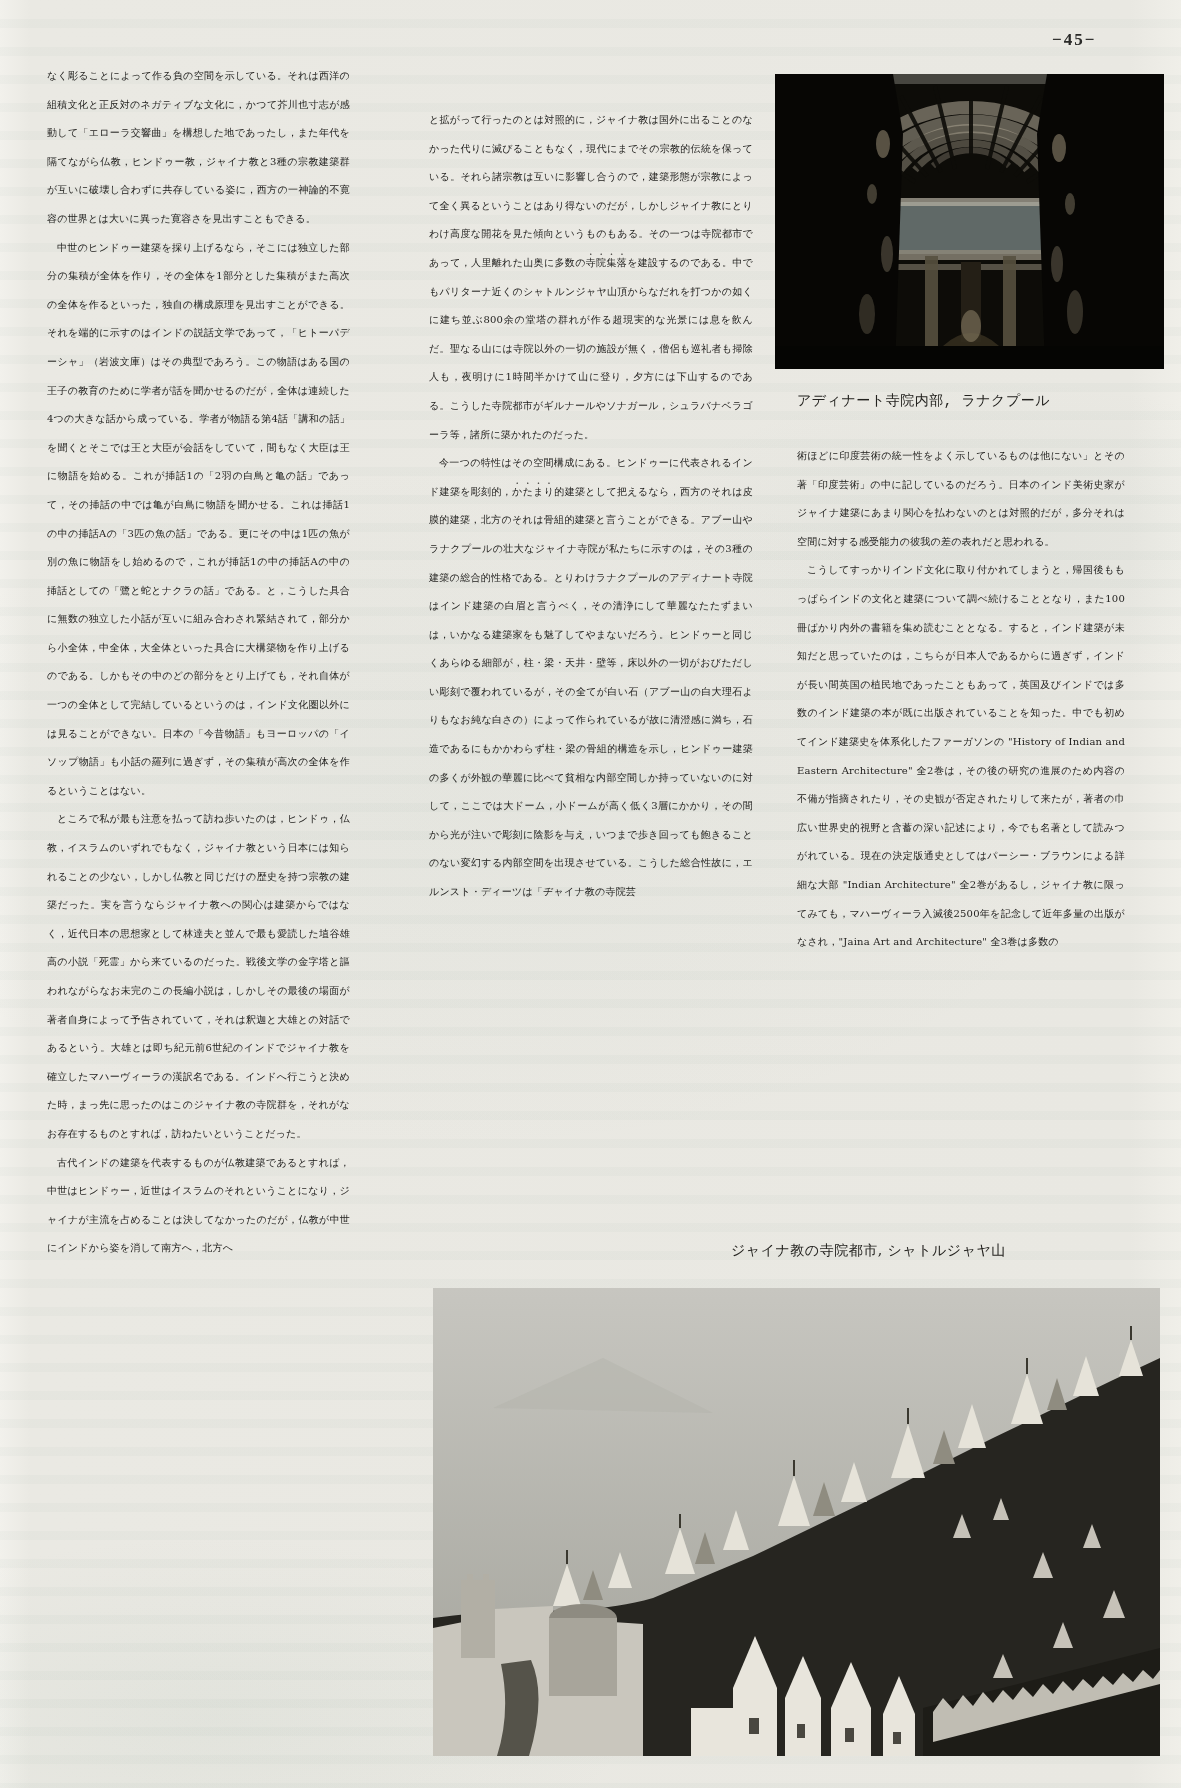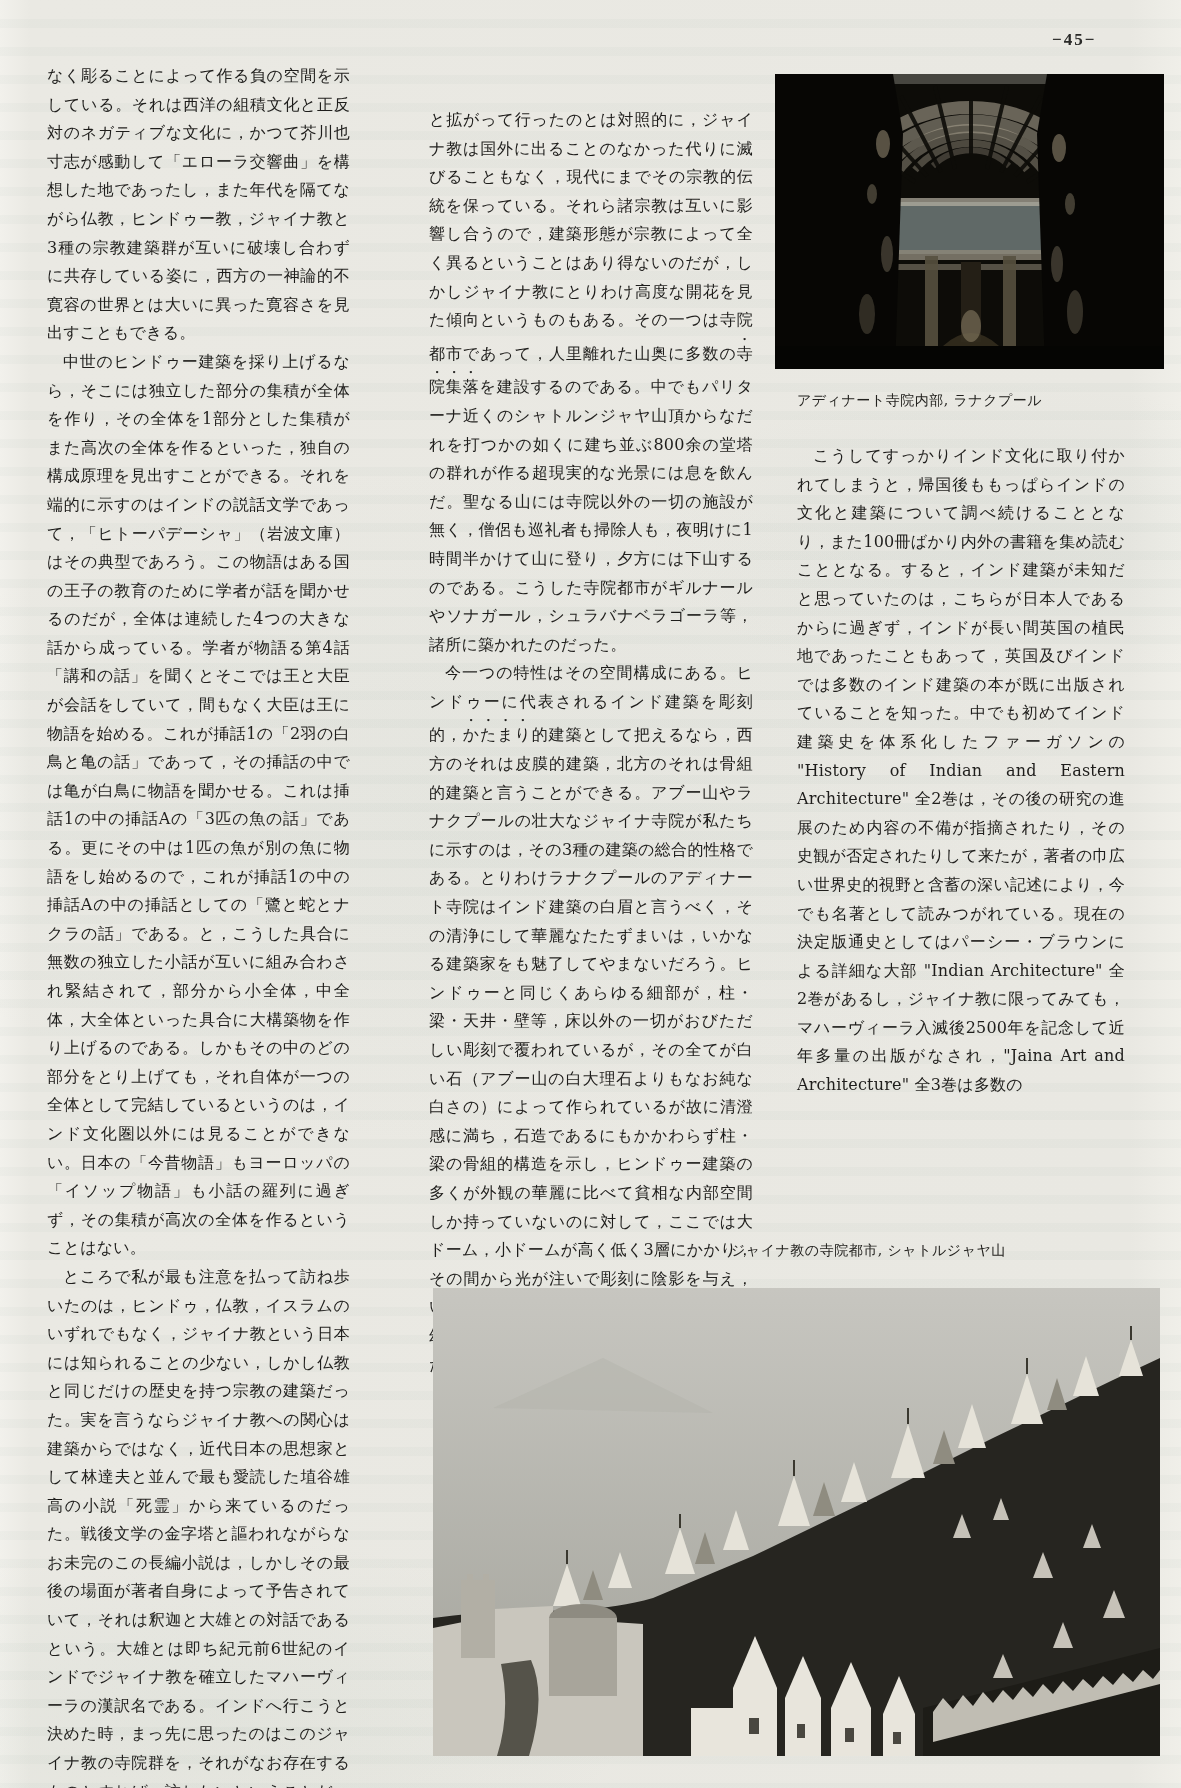--- a/index.html
+++ b/index.html
@@ -21,37 +21,37 @@
   .page::before{
     content:"";position:absolute;inset:0;pointer-events:none;
     background:repeating-linear-gradient(180deg,transparent 0 19px,rgba(120,150,138,.045) 19px 28px);
   }
   .pageno{
     position:absolute;left:1052px;top:30px;
     font-size:17px;letter-spacing:2px;color:#2a2a28;font-weight:bold;font-family:Liberation Serif, serif;
   }
   .col{
     position:absolute;color:#1e1d1b;
-    font-size:16px;line-height:28.6px;
+    font-size:10px;line-height:28.6px;
     text-align:justify;text-justify:inter-ideograph;
     letter-spacing:.2px;
   }
   .col p{margin:0;}
   .col p.ind{text-indent:1em;}
   .emph{
     -webkit-text-emphasis:dot;text-emphasis:dot;
     -webkit-text-emphasis-position:over right;text-emphasis-position:over right;
   }
   .col1{left:47px;top:62px;width:303px;height:1672px;}
   .col2{left:429px;top:62px;width:324px;height:1160px;margin-top:44px;}
   .col3{left:797px;top:442px;width:328px;height:790px;}
   .caption{
     position:absolute;color:#23221f;font-size:14px;letter-spacing:.5px;white-space:nowrap;
   }
-  .cap1{left:797px;top:392px;}
+  .cap1{left:797px;top:392px;font-family:Liberation Mono, monospace;}
   .cap2{left:731px;top:1242px;text-align:right;}
   .photo{position:absolute;display:block;}
   .photo1{left:775px;top:74px;width:389px;height:295px;}
   .photo2{left:433px;top:1288px;width:727px;height:468px;}
   svg{display:block;width:100%;height:100%;}
 </style>
 </head>
 <body>
 
 <div class="page">
@@ -117,20 +117,21 @@
     <p class="ind">ところで私が最も注意を払って訪ね歩いたのは，ヒンドゥ，仏教，イスラムのいずれでもなく，ジャイナ教という日本には知られることの少ない，しかし仏教と同じだけの歴史を持つ宗教の建築だった。実を言うならジャイナ教への関心は建築からではなく，近代日本の思想家として林達夫と並んで最も愛読した埴谷雄高の小説「死霊」から来ているのだった。戦後文学の金字塔と謳われながらなお未完のこの長編小説は，しかしその最後の場面が著者自身によって予告されていて，それは釈迦と大雄との対話であるという。大雄とは即ち紀元前6世紀のインドでジャイナ教を確立したマハーヴィーラの漢訳名である。インドへ行こうと決めた時，まっ先に思ったのはこのジャイナ教の寺院群を，それがなお存在するものとすれば，訪ねたいということだった。</p>
     <p class="ind">古代インドの建築を代表するものが仏教建築であるとすれば，中世はヒンドゥー，近世はイスラムのそれということになり，ジャイナが主流を占めることは決してなかったのだが，仏教が中世にインドから姿を消して南方へ，北方へ</p>
   </div>
 
   <div class="col col2">
     <p class="cont"><span>と拡がって行ったのとは対照的に，ジャイナ教は国外に出ることのなかった代りに滅びることもなく，現代にまでその宗教的伝統を保っている。それら諸宗教は互いに影響し合うので，建築形態が宗教によって全く異るということはあり得ないのだが，しかしジャイナ教にとりわけ高度な開花を見た傾向というものもある。その一つは寺院都市であって，人里離れた山奥に多数の</span><span class="emph">寺院集落</span><span>を建設するのである。中でもパリターナ近くのシャトルンジャヤ山頂からなだれを打つかの如くに建ち並ぶ800余の堂塔の群れが作る超現実的な光景には息を飲んだ。聖なる山には寺院以外の一切の施設が無く，僧侶も巡礼者も掃除人も，夜明けに1時間半かけて山に登り，夕方には下山するのである。こうした寺院都市がギルナールやソナガール，シュラバナベラゴーラ等，諸所に築かれたのだった。</span></p>
     <p class="ind"><span>今一つの特性はその空間構成にある。ヒンドゥーに代表されるインド建築を彫刻的，</span><span class="emph">かたまり</span><span>的建築として把えるなら，西方のそれは皮膜的建築，北方のそれは骨組的建築と言うことができる。アブー山やラナクプールの壮大なジャイナ寺院が私たちに示すのは，その3種の建築の総合的性格である。とりわけラナクプールのアディナート寺院はインド建築の白眉と言うべく，その清浄にして華麗なたたずまいは，いかなる建築家をも魅了してやまないだろう。ヒンドゥーと同じくあらゆる細部が，柱・梁・天井・壁等，床以外の一切がおびただしい彫刻で覆われているが，その全てが白い石（アブー山の白大理石よりもなお純な白さの）によって作られているが故に清澄感に満ち，石造であるにもかかわらず柱・梁の骨組的構造を示し，ヒンドゥー建築の多くが外観の華麗に比べて貧相な内部空間しか持っていないのに対して，ここでは大ドーム，小ドームが高く低く3層にかかり，その間から光が注いで彫刻に陰影を与え，いつまで歩き回っても飽きることのない変幻する内部空間を出現させている。こうした総合性故に，エルンスト・ディーツは「ヂャイナ教の寺院芸</span></p>
   </div>
 
   <div class="col col3">
+    <p class="cont">術ほどに印度芸術の統一性をよく示しているものは他にない」とその著「印度芸術」の中に記しているのだろう。日本のインド美術史家がジャイナ建築にあまり関心を払わないのとは対照的だが，多分それは空間に対する感受能力の彼我の差の表れだと思われる。</p>
     <p class="ind">こうしてすっかりインド文化に取り付かれてしまうと，帰国後ももっぱらインドの文化と建築について調べ続けることとなり，また100冊ばかり内外の書籍を集め読むこととなる。すると，インド建築が未知だと思っていたのは，こちらが日本人であるからに過ぎず，インドが長い間英国の植民地であったこともあって，英国及びインドでは多数のインド建築の本が既に出版されていることを知った。中でも初めてインド建築史を体系化したファーガソンの "History of Indian and Eastern Architecture" 全2巻は，その後の研究の進展のため内容の不備が指摘されたり，その史観が否定されたりして来たが，著者の巾広い世界史的視野と含蓄の深い記述により，今でも名著として読みつがれている。現在の決定版通史としてはパーシー・ブラウンによる詳細な大部 "Indian Architecture" 全2巻があるし，ジャイナ教に限ってみても，マハーヴィーラ入滅後2500年を記念して近年多量の出版がなされ，"Jaina Art and Architecture" 全3巻は多数の</p>
   </div>
 
   <div class="caption cap2">ジャイナ教の寺院都市, シャトルジャヤ山</div>
   <div class="photo photo2">
     <svg viewBox="0 0 727 468" preserveAspectRatio="none" aria-hidden="true">
       <defs>
         <linearGradient id="sky" x1="0" y1="0" x2="0" y2="1">
           <stop offset="0" stop-color="#c7c6c0"></stop>
             <stop offset="1" stop-color="#a2a29a"></stop>

